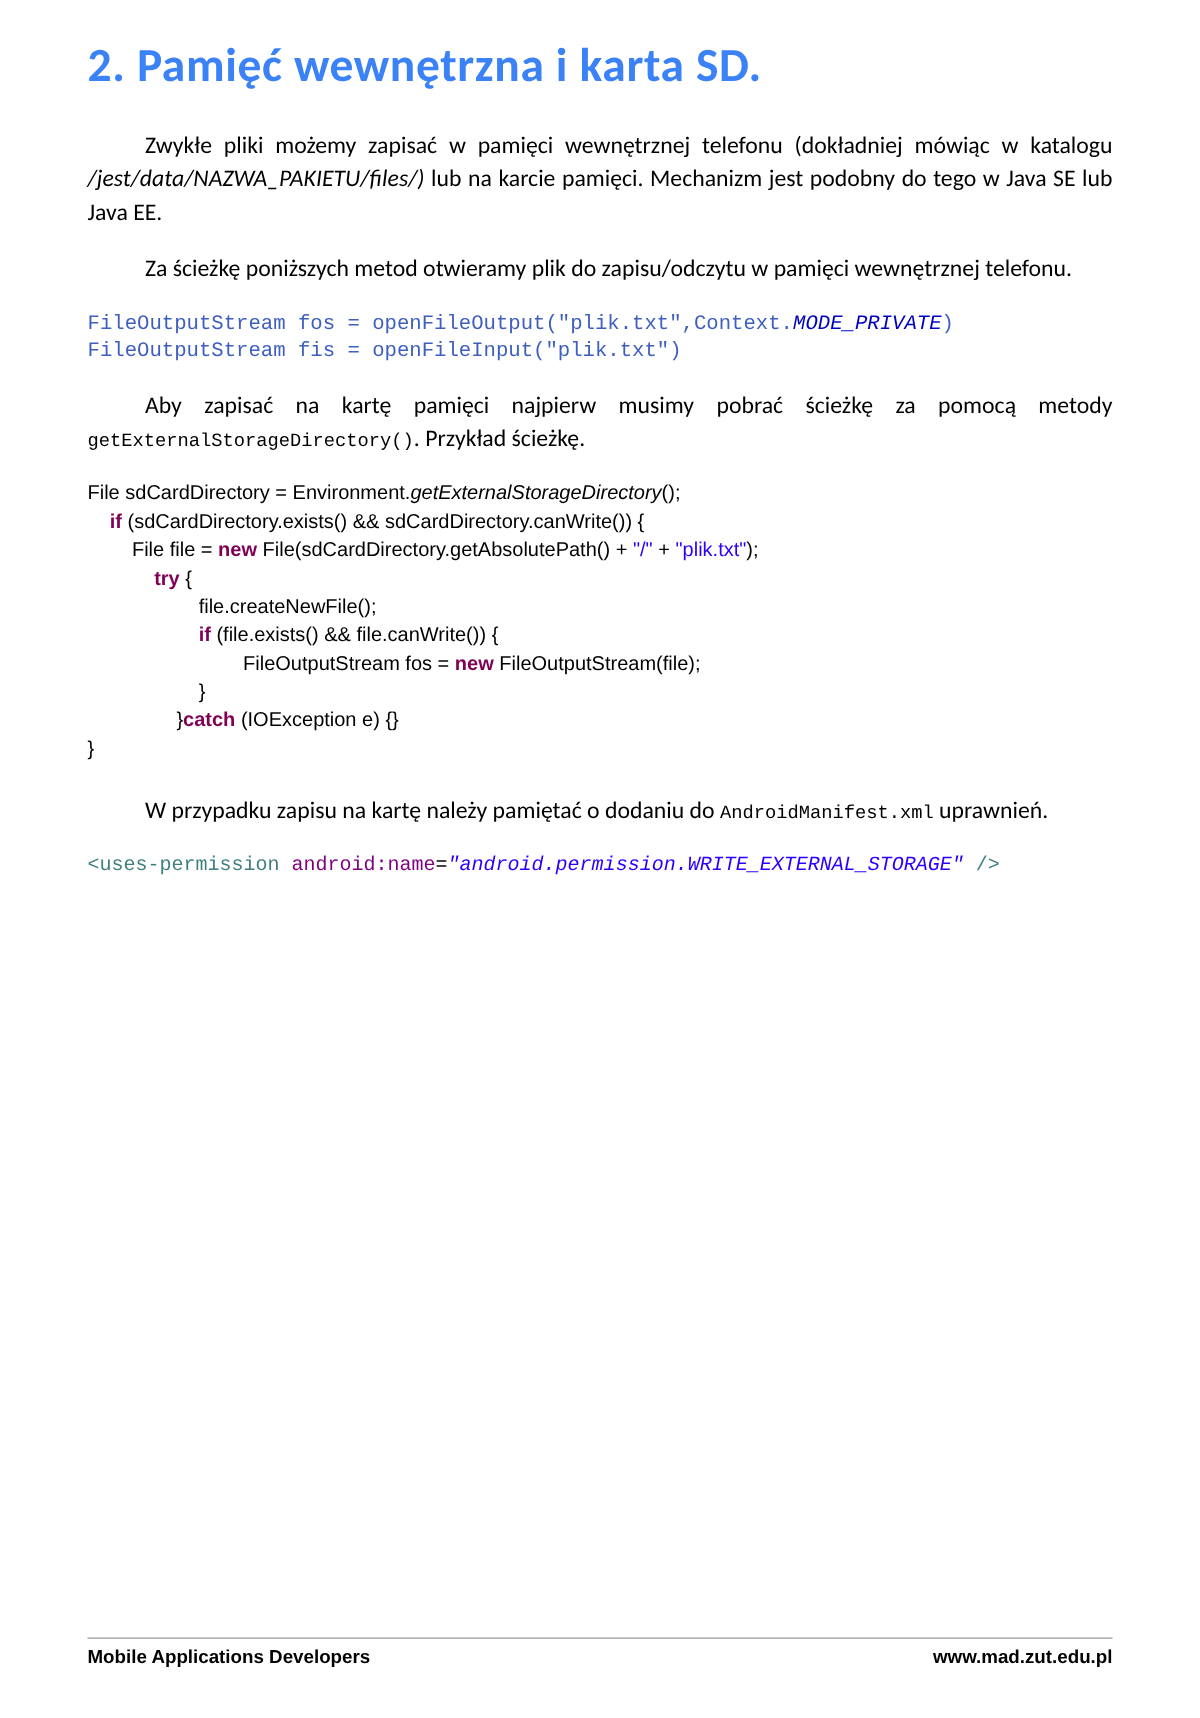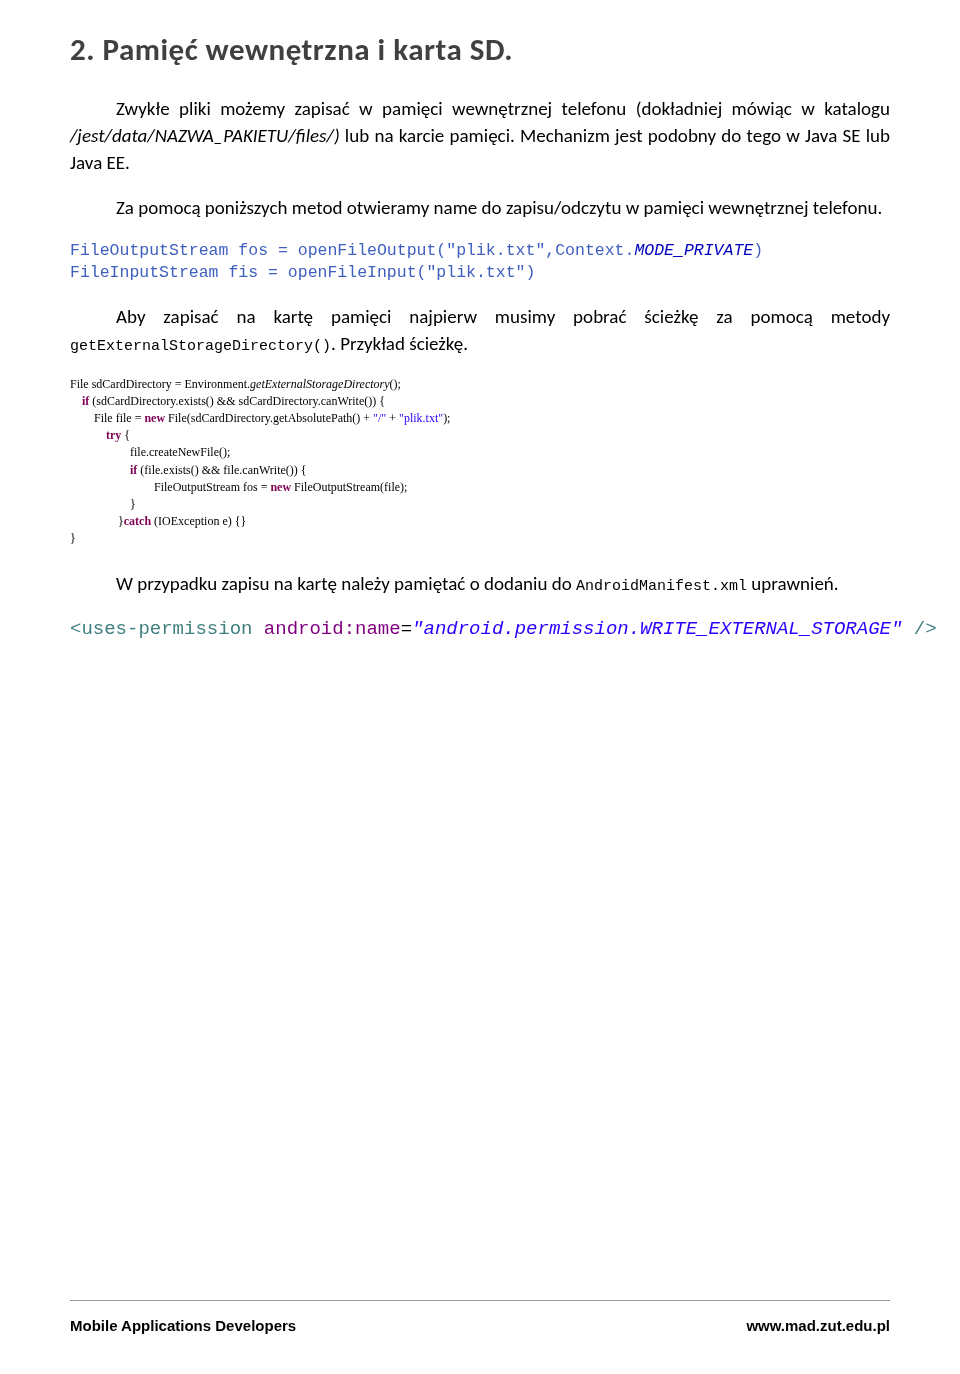--- a/index.html
+++ b/index.html
@@ -6,22 +6,22 @@
     body {
       width: 960px;
       height: 1374px;
       background: #ffffff;
       font-family: Calibri, Arial, sans-serif;
       padding: 30px 70px 40px 70px;
       position: relative;
       color: #000000;
     }
     .section-title {
-      color: #404040;
-      font-size: 31px;
+      color: #3b82f6;
+      font-size: 38px;
       font-weight: bold;
       margin-bottom: 28px;
       letter-spacing: 0.5px;
     }
     .body-text {
       font-size: 19px;
       line-height: 1.42;
       text-align: justify;
       margin-bottom: 18px;
       text-indent: 46px;
@@ -36,65 +36,65 @@
       white-space: pre;
       margin: 14px 0 20px 0;
       color: #3f5fbf;
     }
     .code-block .static-ref { font-style: italic; color: #0000c0; text-align: right; }
     .body-text .mono {
       font-family: "Courier New", monospace;
       font-size: 15px;
     }
     .java-block {
-      font-family: Liberation Serif, serif;
-      font-size: 12px;
+      font-family: Liberation Sans, sans-serif;
+      font-size: 16px;
       line-height: 1.42;
       white-space: pre;
       margin: 6px 0 24px 0;
       color: #000000;
     }
     .java-block .kw { color: #7f0055; font-weight: bold; }
     .java-block .str { color: #2a00ff; }
     .java-block .static-call { font-style: italic; }
     .xml-block {
       font-family: Consolas, "Courier New", monospace;
-      font-size: 19px;
+      font-size: 16px;
       line-height: 1.4;
       white-space: pre;
       margin: 10px 0 20px 0;
     }
     .xml-block .tag { color: #3f7f7f; }
     .xml-block .attr-name { color: #7f007f; }
     .xml-block .attr-val { color: #2a00ff; font-style: italic; }
     .footer {
       position: absolute;
       bottom: 40px;
       left: 70px;
       right: 70px;
       border-top: 1px solid #999;
-      padding-top: 16px;
+      padding-top: 6px;
       display: flex;
       justify-content: space-between;
       font-family: Arial, sans-serif;
       font-size: 15px;
       font-weight: bold;
     }
   </style>
 </head>
 <body>
 
 <h2 class="section-title">2.    Pamięć wewnętrzna i karta SD.</h2>
 
 <p class="body-text"><span>Zwykłe pliki możemy zapisać w pamięci wewnętrznej telefonu (dokładniej mówiąc w katalogu </span><span class="italic-path">/jest/data/NAZWA_PAKIETU/files/)</span><span> lub na karcie pamięci. Mechanizm jest podobny do tego w Java SE lub Java EE.</span></p>
 
-<p class="body-text">Za pomocą poniższych metod otwieramy name do zapisu/odczytu w pamięci wewnętrznej telefonu.</p>
+<p class="body-text">Za ścieżkę poniższych metod otwieramy plik do zapisu/odczytu w pamięci wewnętrznej telefonu.</p>
 
 <div class="code-block"><span>FileOutputStream fos = openFileOutput("plik.txt",Context.</span><span class="static-ref">MODE_PRIVATE</span><span>)</span>
-<span>FileInputStream fis = openFileInput("plik.txt")</span></div>
+<span>FileOutputStream fis = openFileInput("plik.txt")</span></div>
 
 <p class="body-text"><span>Aby zapisać na kartę pamięci najpierw musimy pobrać  ścieżkę za pomocą metody </span><span class="mono">getExternalStorageDirectory()</span><span>. Przykład ścieżkę.</span></p>
 
 <div class="java-block"><span>File sdCardDirectory = Environment.</span><span class="static-call">getExternalStorageDirectory</span><span>();</span>
 <span>    </span><span class="kw">if</span><span> (sdCardDirectory.exists() &amp;&amp; sdCardDirectory.canWrite()) {</span>
 <span>        </span><span>File file = </span><span class="kw">new</span><span> File(sdCardDirectory.getAbsolutePath() + </span><span class="str">"/"</span><span> + </span><span class="str">"plik.txt"</span><span>);</span>
 <span>            </span><span class="kw">try</span><span> {</span>
 <span>                    </span><span>file.createNewFile();</span>
 <span>                    </span><span class="kw">if</span><span> (file.exists() &amp;&amp; file.canWrite()) {</span>
 <span>                            </span><span>FileOutputStream fos = </span><span class="kw">new</span><span> FileOutputStream(file);</span>

